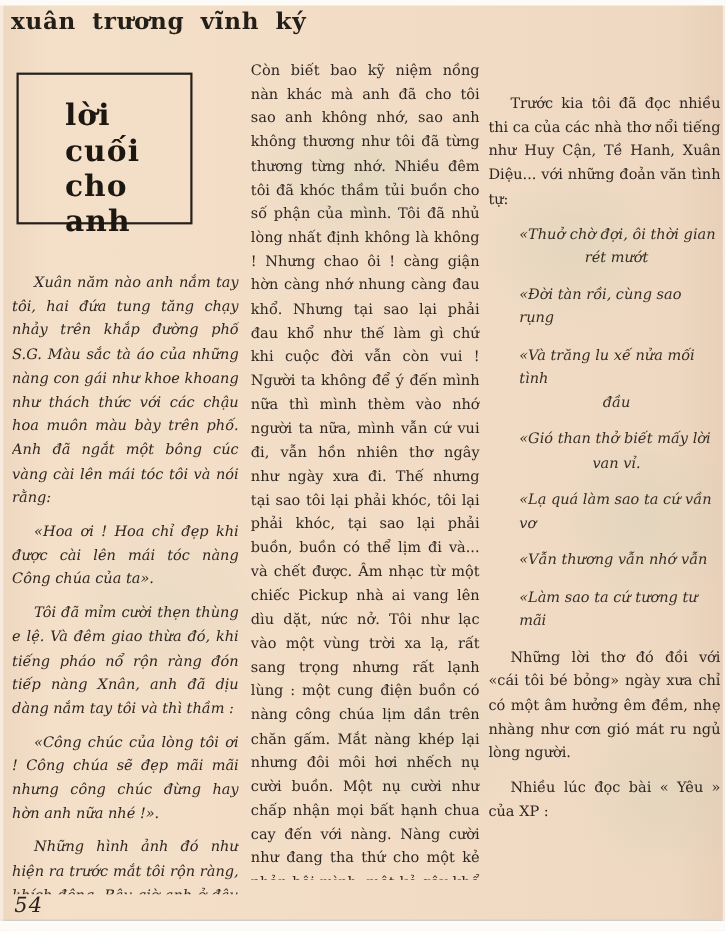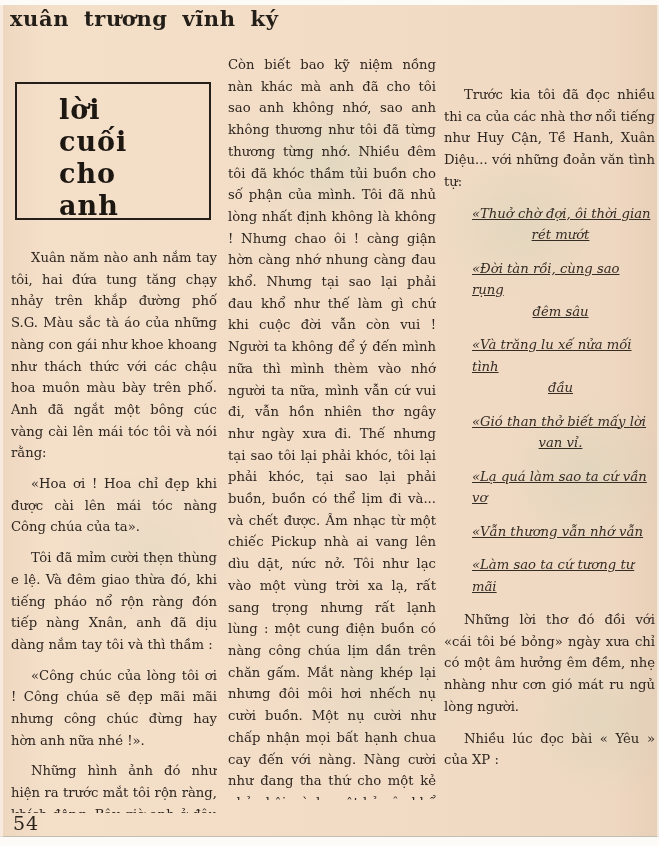--- a/index.html
+++ b/index.html
@@ -25,50 +25,49 @@
   .bleed.g4{left:60px;top:470px;width:180px;height:160px;background:radial-gradient(ellipse,rgba(150,195,165,.10),transparent 70%);}
   .bleed.g5{left:280px;top:600px;width:200px;height:170px;background:radial-gradient(ellipse,rgba(145,190,160,.12),transparent 70%);}
   .bleed.g6{left:520px;top:640px;width:160px;height:160px;background:radial-gradient(ellipse,rgba(150,195,165,.13),transparent 70%);}
 
   .author-header{
     position:absolute;left:10px;top:6px;
     font-size:21px;font-weight:bold;color:#241e18;
     letter-spacing:.6px;word-spacing:7px;
   }
   .title-box{
-    position:absolute;left:15px;top:66px;width:196px;height:138px;
+    position:absolute;left:15px;top:66px;width:160px;height:138px;
     border:2.5px solid #251f1a;box-sizing:border-box;
-    padding:10px 0 0 42px;
-    margin-top:16px;
+    padding:22px 0 0 42px;
   }
   .title-box .tline{
     display:block;font-size:27px;font-weight:bold;line-height:32px;
     color:#1d1712;letter-spacing:1px;
   }
 
   .col{position:absolute;overflow:hidden;color:#2e2620;}
   .col p{margin:0 0 9px;font-size:13.2px;line-height:21.7px;text-align:justify;}
   .col p.indent{text-indent:20px;}
-  .col1{left:11px;top:247px;width:206px;height:566px;}
+  .col1{left:11px;top:247px;width:206px;height:566px;font-style:italic;}
   .col2{left:228px;top:54px;width:208px;height:746px;}
   .col3{left:444px;top:54px;width:211px;height:790px;margin-top:30px;}
 
   .col3 .t-para{margin:0 0 10px;font-size:13.2px;line-height:21.7px;text-align:justify;}
   .col3 .t-para.indent{text-indent:20px;}
   .col3 .t-plain{margin:12px 0 12px;font-size:13.5px;line-height:21px;}
   .col3 .t-verse{
     margin:2px 0 12px;padding-left:28px;
-    font-style:italic;font-size:13.2px;line-height:21.5px;color:#352c24;text-decoration:underline;
+    font-style:italic;font-size:13.2px;line-height:21.5px;color:#352c24;
   }
   .col3 .t-verse .v1{display:block;}
   .col3 .t-verse .v2{display:block;text-align:center;padding-right:6px;}
 
   .page-number{
     position:absolute;left:13px;top:812px;
-    font-size:19px;color:#2b241d;letter-spacing:1px;
+    font-size:19px;color:#2b241d;letter-spacing:1px;font-style:italic;
   }
 </style>
 </head>
 <body>
 
 <div class="scan-page">
   <div class="bleed g1"></div>
   <div class="bleed g2"></div>
   <div class="bleed g3"></div>
   <div class="bleed g4"></div>
@@ -103,21 +102,20 @@
     
   </div>
       <div class="t-verse">
 
     <span class="v1">«Thuở chờ đợi, ôi thời gian</span>
     <span class="v2">rét mướt</span>
   </div>
       <div class="t-verse">
 
     <span class="v1">«Đời tàn rồi, cùng sao rụng</span>
-    <span class="v2">đêm sâu</span>
   </div>
       <div class="t-verse">
 
     <span class="v1">«Và trăng lu xế nửa mối tình</span>
     <span class="v2">đầu</span>
   </div>
       <div class="t-verse">
 
     <span class="v1">«Gió than thở biết mấy lời</span>
     <span class="v2">van vỉ.</span>

